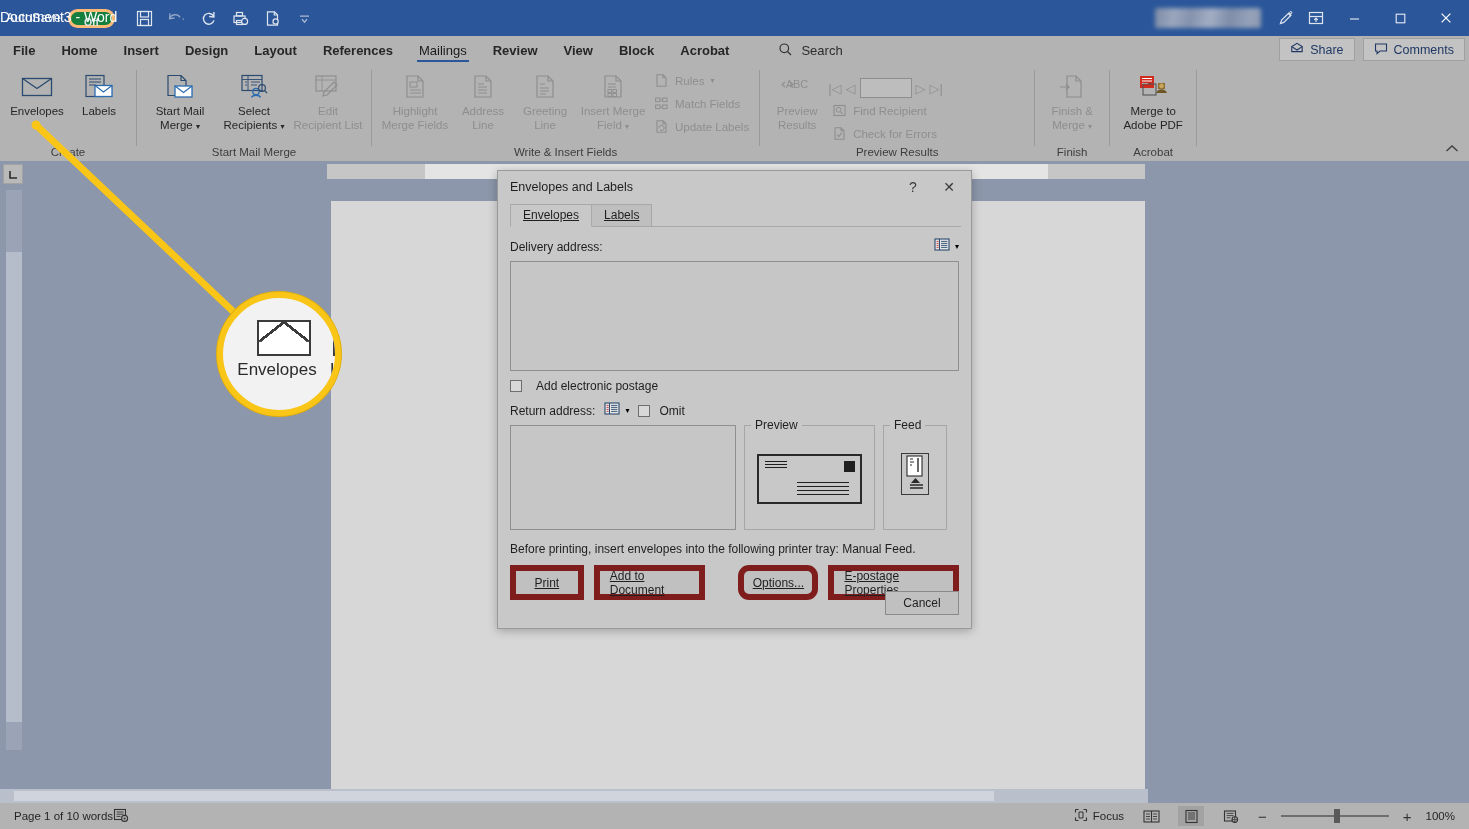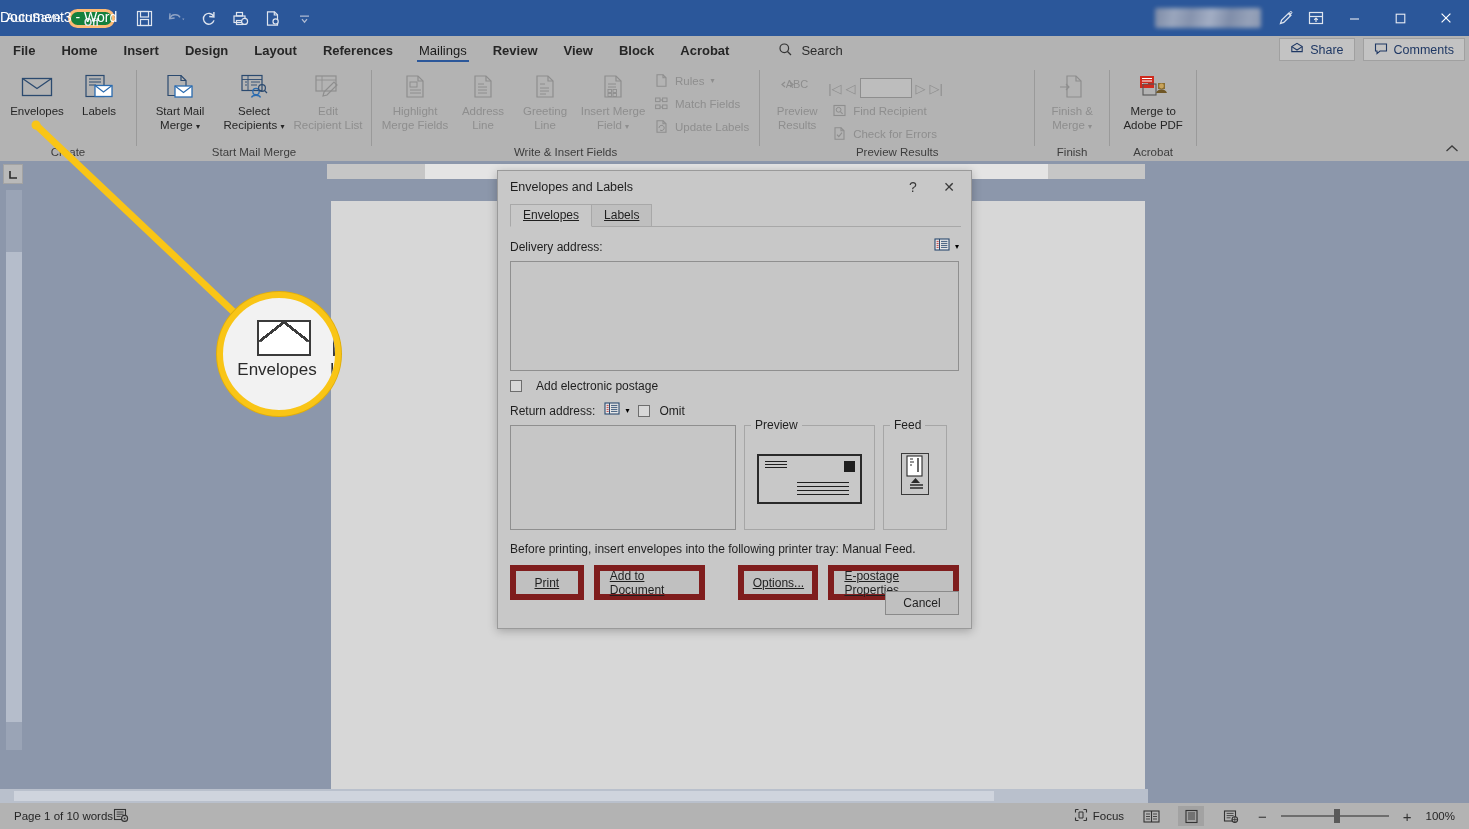--- a/index.html
+++ b/index.html
@@ -293,21 +293,21 @@
   .btnrow { display: flex; gap: 10px; margin: 9px 2px 0 2px; }
   .btn {
     border: 6px solid #7f1d1d; background: #c0c0c0;
     font-size: 12px; color: #1f1f1f; height: 35px;
     display: flex; align-items: center; justify-content: center;
     padding: 0 10px;
   }
   .btn u { text-decoration: underline; }
   .btn-print { width: 76px; }
   .btn-add { width: 116px; }
-  .btn-options { width: 80px; margin-left: 23px; }
+  .btn-options { width: 80px; margin-left: 23px; border-radius: 11px; }
   .btn-epost { width: 136px; }
   .btn-cancel {
     position: absolute; right: 12px; bottom: 13px; width: 74px; height: 24px;
     border: 1px solid #8a8a8a; background: #c0c0c0;
     font-size: 12px; color: #1f1f1f;
     display: flex; align-items: center; justify-content: center;
   }
 
   
   .statusbar {

